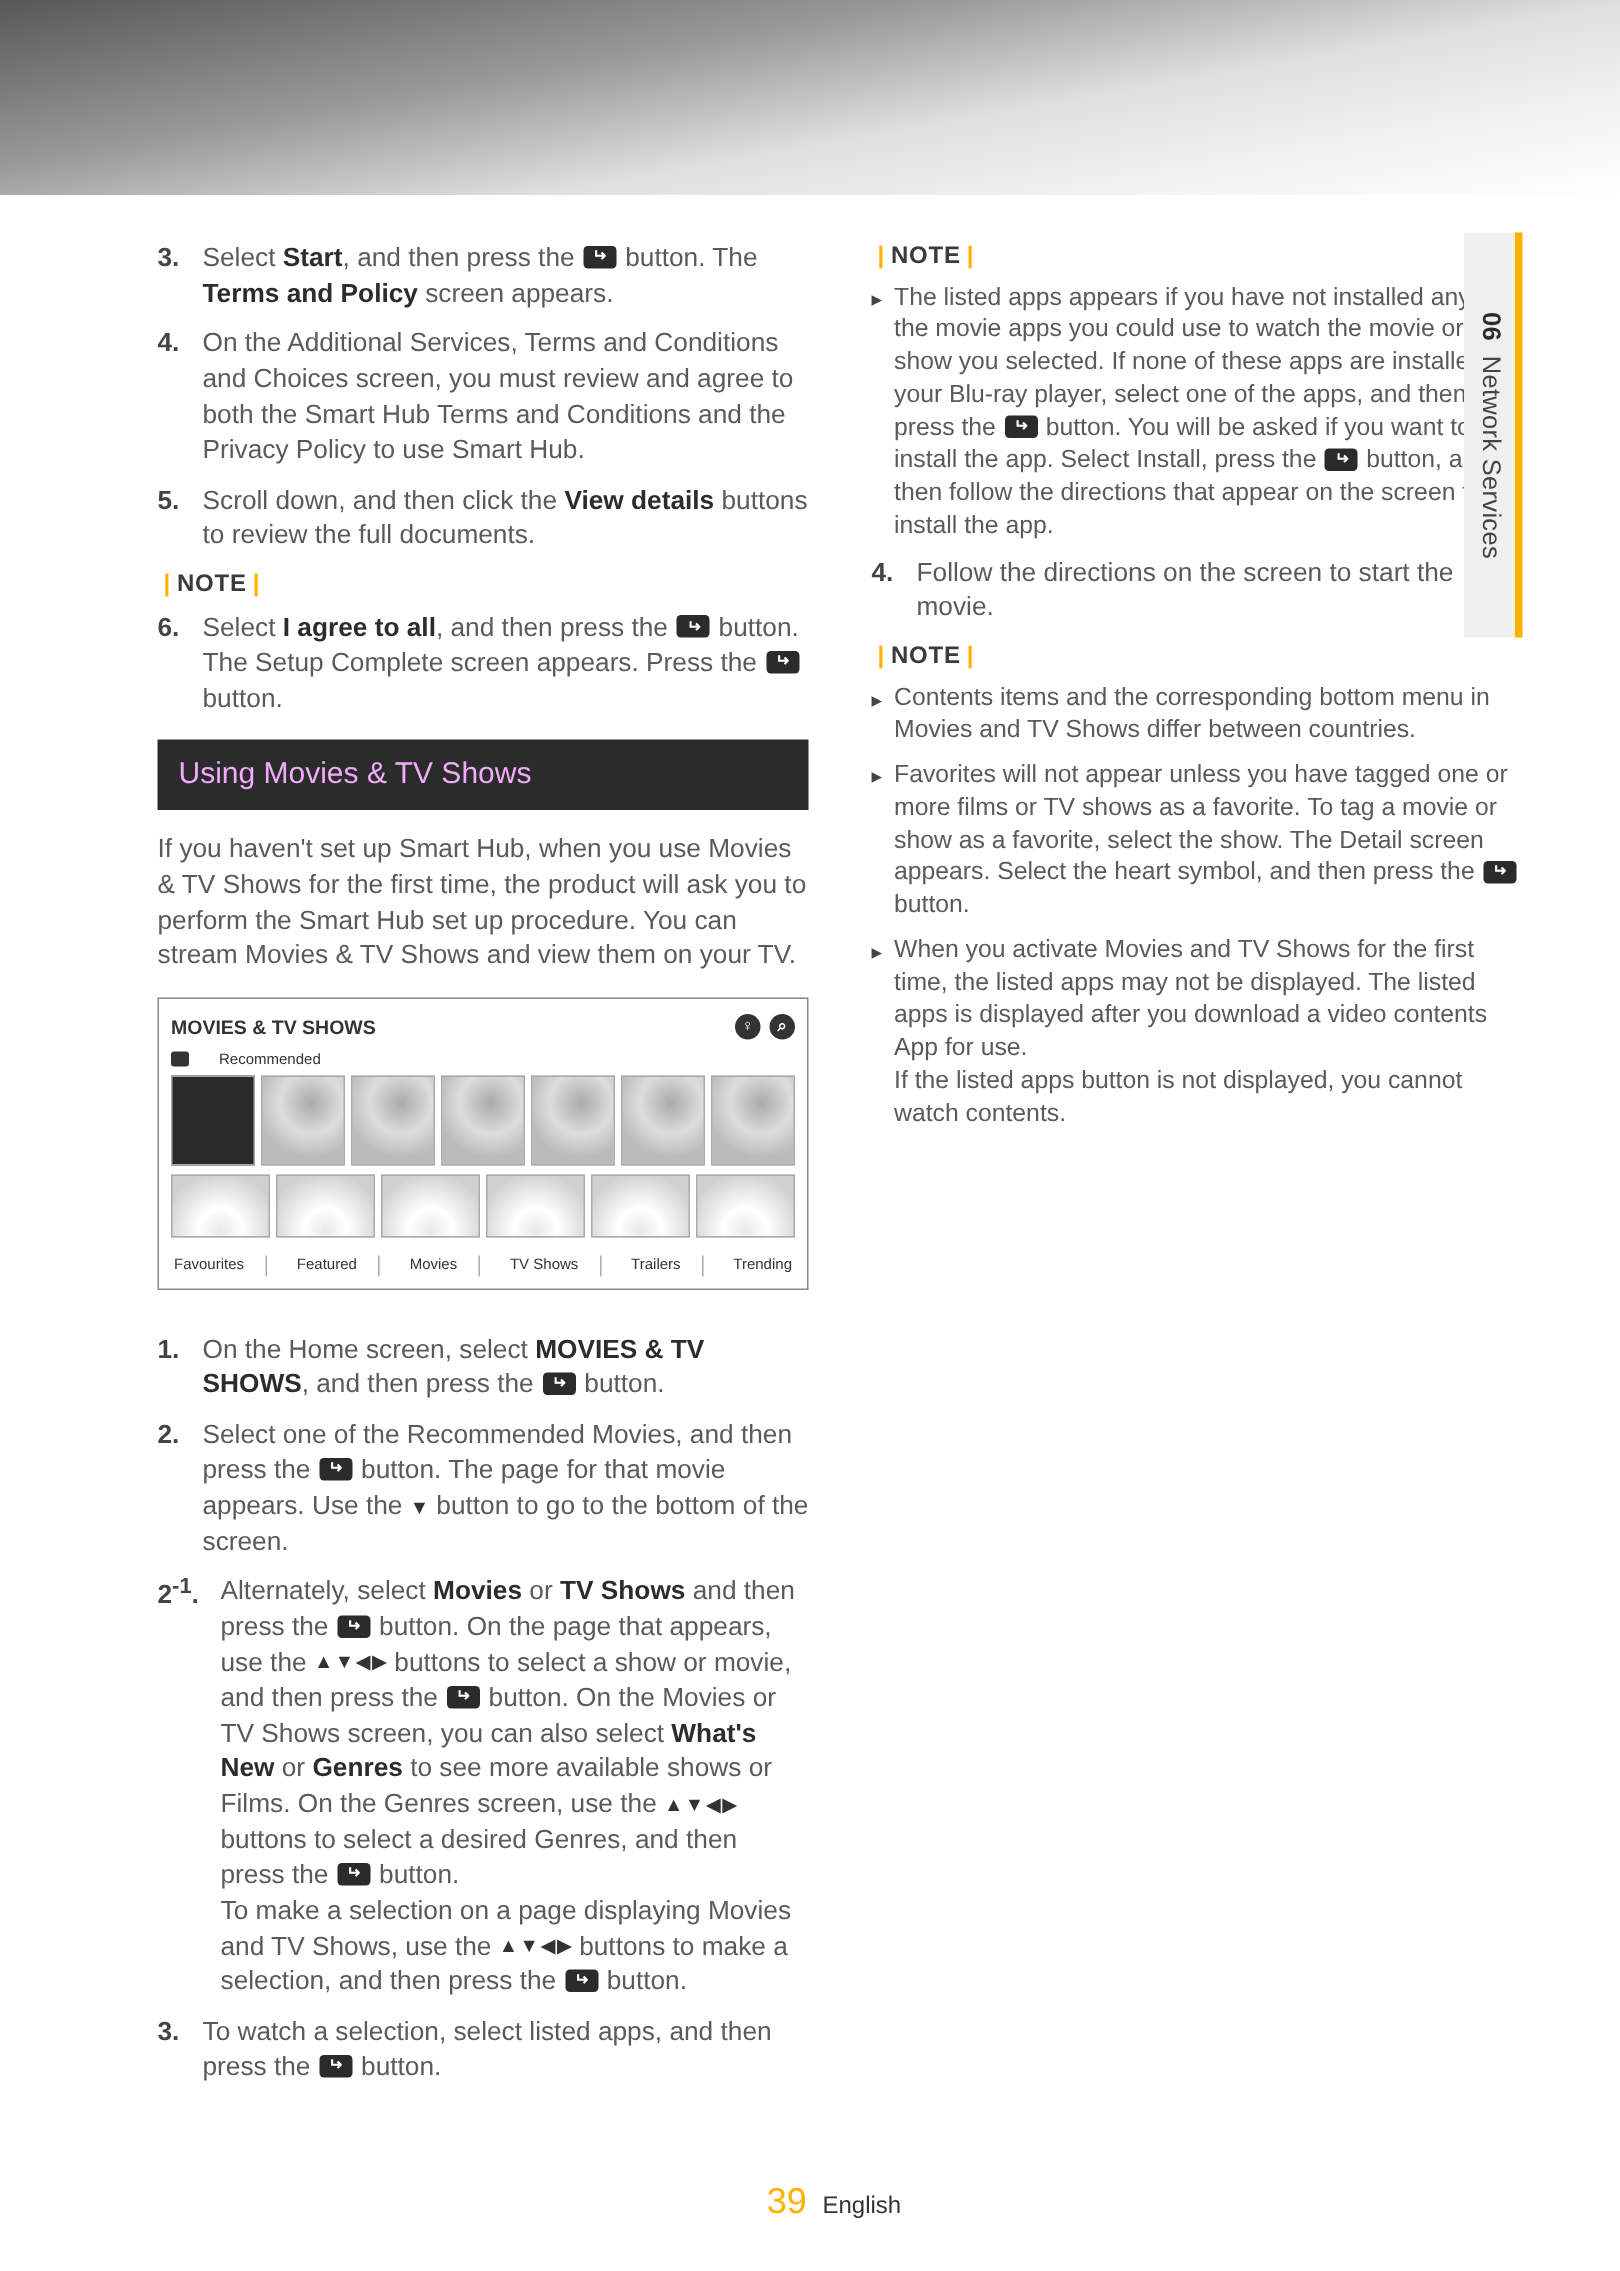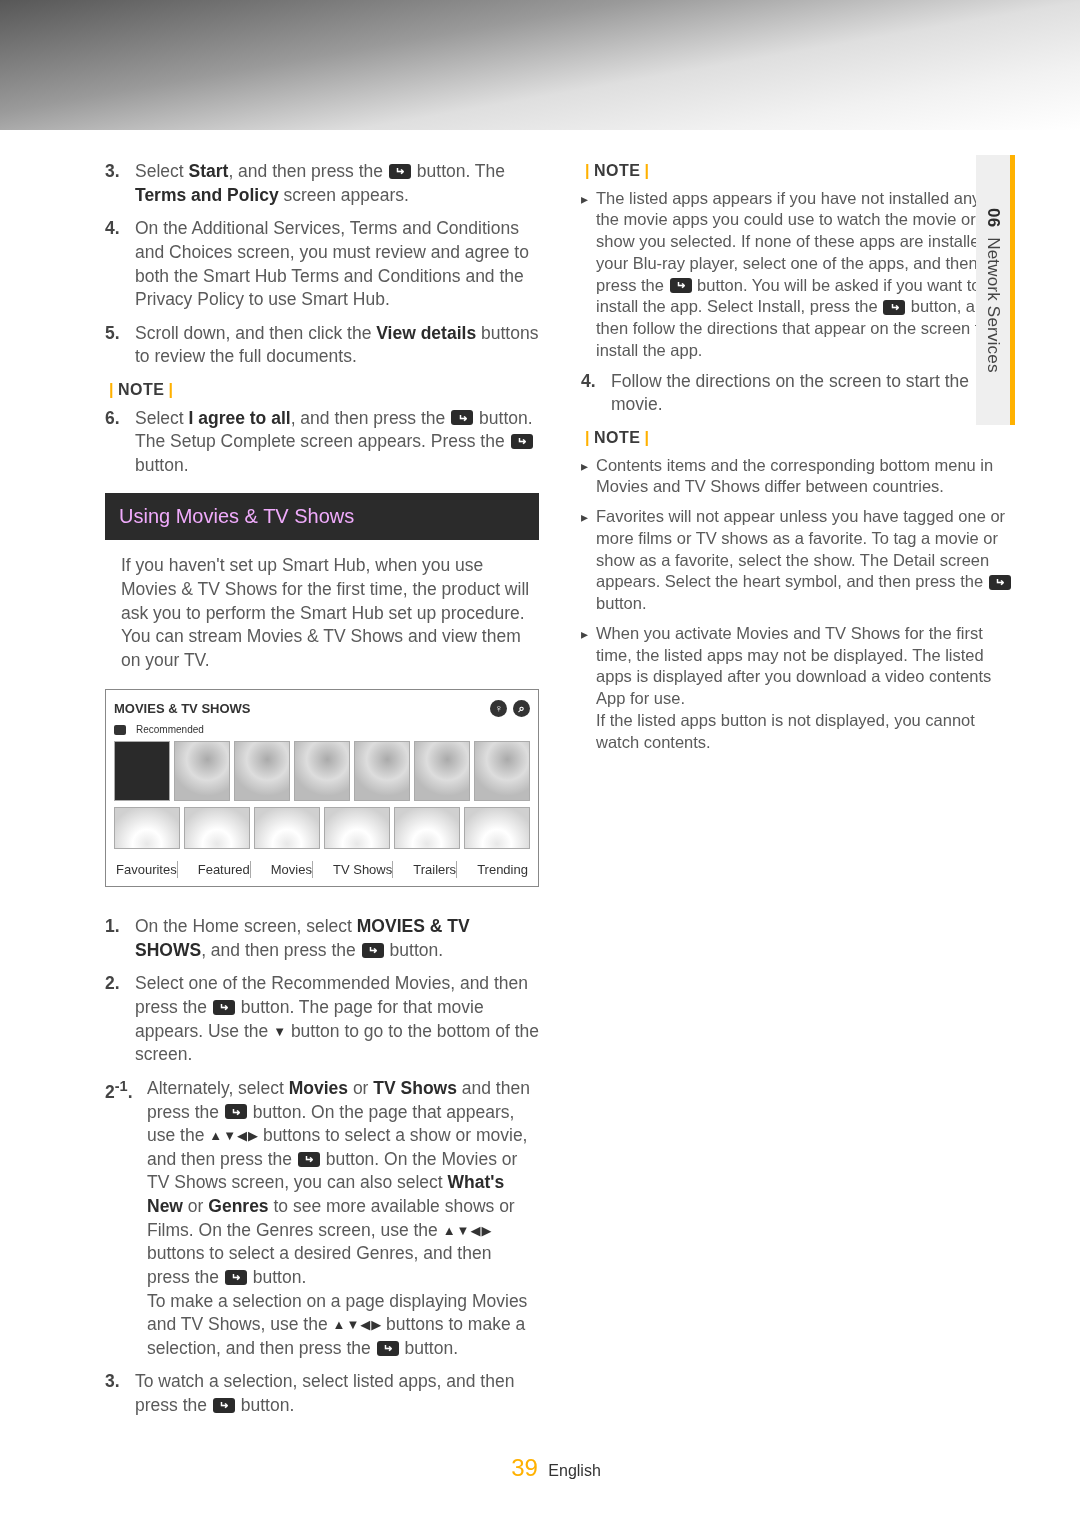--- a/index.html
+++ b/index.html
@@ -12,34 +12,34 @@
 .ol-num{width:30px;flex:none;font-weight:700;color:#444;text-align:left}
 .ol-num.alt{width:42px}
 .ol-body{flex:1}
 b{color:#2c2c2c;font-weight:600}
 .note{color:#3b3b3b;font-weight:600;letter-spacing:.5px;margin:8px 0 6px 0;font-size:16px}
 .note::before,.note::after{content:"|";color:#ffb100;font-weight:700;padding:0 4px}
 .bul{display:flex;margin:0 0 8px 0;font-size:16.5px;line-height:1.32;break-inside:avoid-column}
 .bul::before{content:"\25B8";color:#444;font-size:14px;margin-right:8px;margin-top:2px}
 .bul>div{flex:1}
 .header-bar{background:#2b2b2b;color:#f0abfc;font-size:20px;padding:10px 14px;margin:16px 0 14px 0;font-weight:400}
-.para{margin:0 0 16px 16px}
+.para{margin:0 0 16px 0}
 .shot{border:1px solid #888;padding:10px 8px 8px 8px;margin:0 0 28px 0;break-inside:avoid-column;background:#fff}
 .shot-head{display:flex;justify-content:space-between;align-items:center;font-size:13px;color:#333;font-weight:600;margin-bottom:6px}
 .shot-icons{display:flex;gap:6px}
 .circ{width:17px;height:17px;border-radius:50%;background:#333;color:#fff;display:flex;align-items:center;justify-content:center;font-size:11px;font-weight:700}
-.reco{font-size:10px;color:#333;display:flex;align-items:center;gap:10px;margin-bottom:4px}
+.reco{font-size:10px;color:#333;display:flex;align-items:center;gap:20px;margin-bottom:4px}
 .reco-ico{width:12px;height:10px;background:#333;display:inline-block;border-radius:2px}
 .thumb-row{display:flex;gap:4px;margin-bottom:6px}
 .thumb{flex:1;height:58px;background:#c9c9c9;border:1px solid #aaa;position:relative;overflow:hidden}
 .thumb.sm{height:40px}
 .thumb.first{background:#2a2a2a}
 .brush{position:absolute;inset:0;background:radial-gradient(circle at 60% 30%,#aaa 0%,#ddd 40%,#bbb 70%)}
 .brush2{position:absolute;inset:0;background:radial-gradient(circle at 50% 90%,#e8e8e8 0%,#fff 30%,#d0d0d0 80%)}
-.tabs{display:flex;justify-content:space-between;font-size:13px;color:#333;padding:6px 2px 0 2px}
+.tabs{display:flex;justify-content:space-between;font-size:10px;color:#333;padding:6px 2px 0 2px}
 .tabs span{border-left:1px solid #aaa;padding-left:20px}
 .tabs span:first-child{border-left:none;padding-left:0}
 .enter-icon{display:inline-flex;width:22px;height:15px;background:#2b2b2b;border-radius:3px;vertical-align:middle;color:#fff;align-items:center;justify-content:center;font-size:11px;font-weight:700;position:relative;top:-1px;margin:0 1px}
 .enter-icon::after{content:"\21B5";transform:scaleX(-1)}
 .arrows{display:inline-flex;gap:1px;vertical-align:middle;font-size:13px;color:#333;position:relative;top:-1px}
 .arrows span{line-height:1}
 .down-arrow{display:inline-block;color:#333;font-size:13px;vertical-align:middle}
 .footer{position:absolute;bottom:30px;left:16px;width:100%;text-align:center;color:#333;font-size:16px}
 .footer .pg{color:#ffb100;font-size:24px;font-weight:400;margin-right:6px}
 </style>

